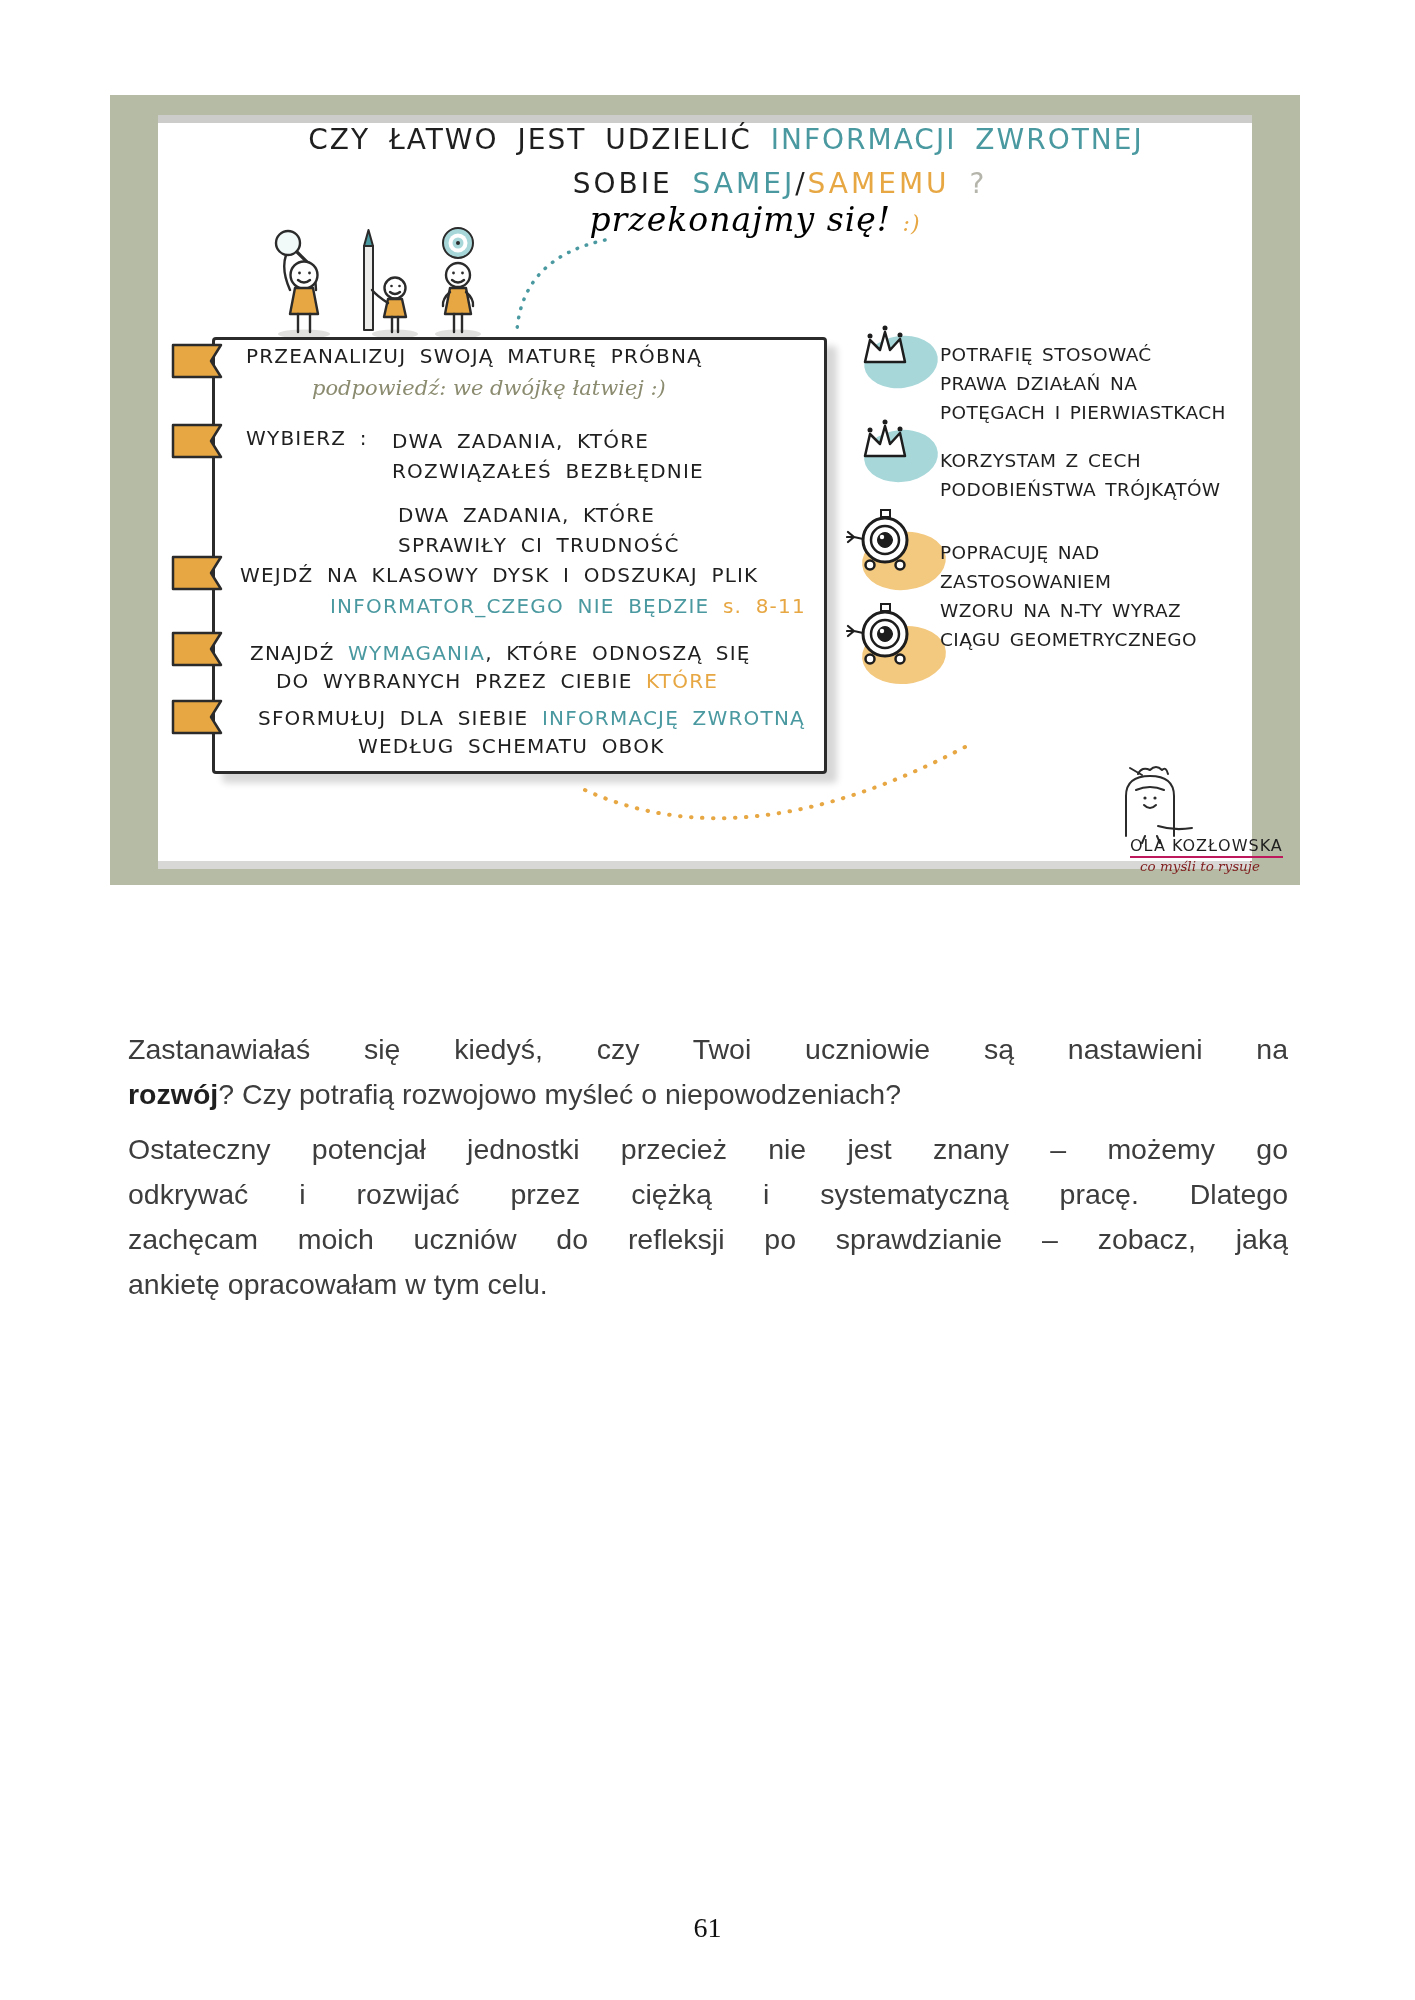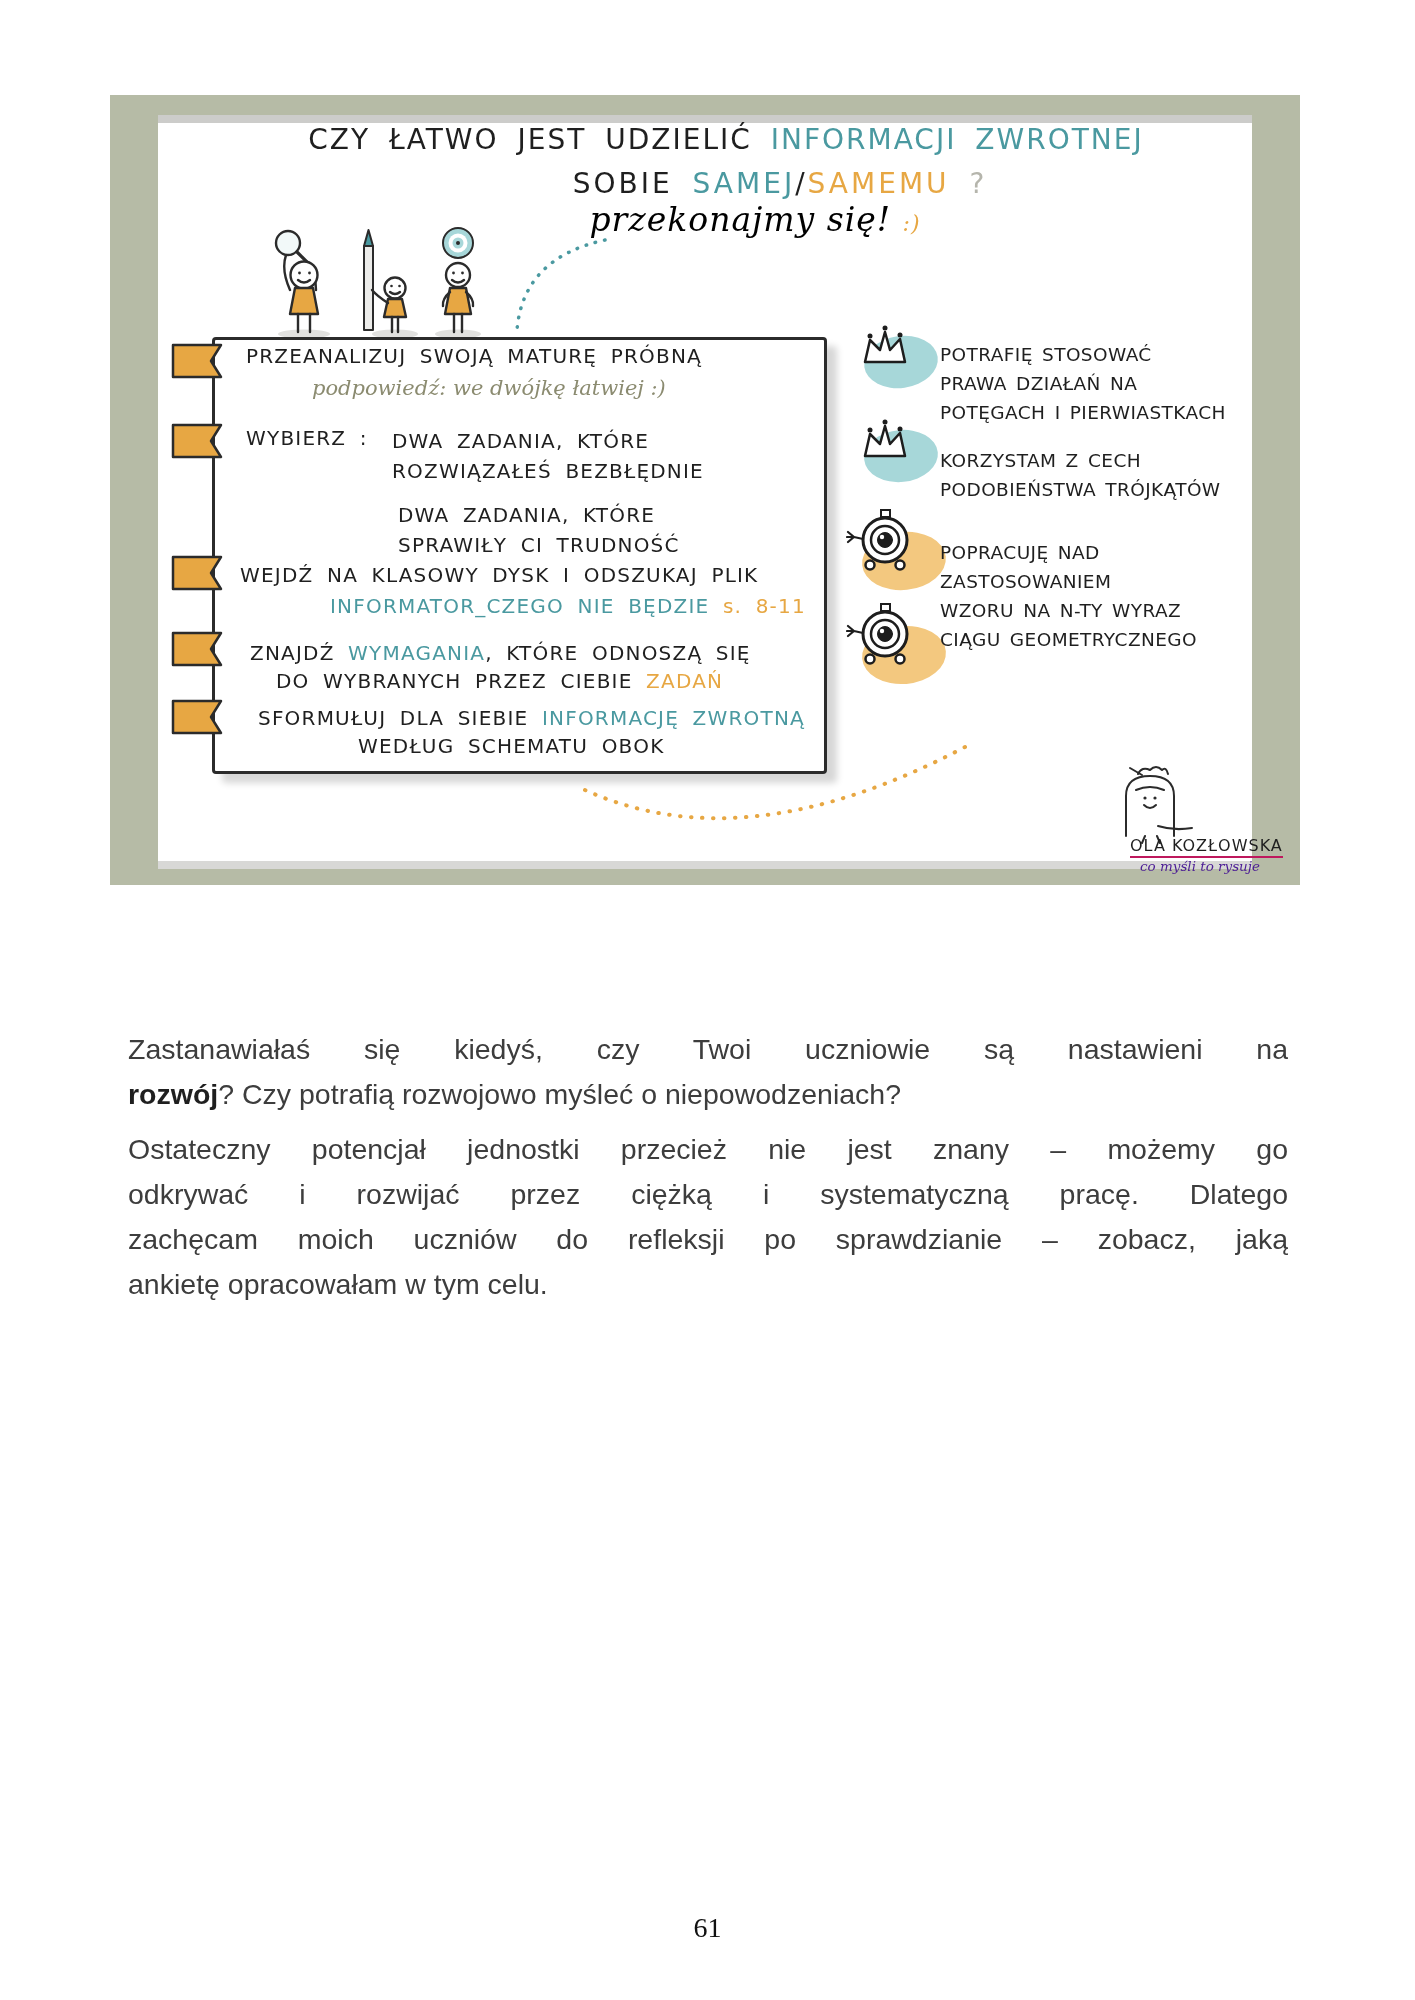--- a/index.html
+++ b/index.html
@@ -31,21 +31,21 @@
   .task { position:absolute; font-size:20px; letter-spacing:1.2px; word-spacing:6px; color:#1f1f1f; }
   .task-sub { position:absolute; font-size:21px; }
   .pre { white-space:pre-line; }
 
   .goal-text { position:absolute; left:940px; width:340px; font-size:18.5px; line-height:29px;
                letter-spacing:.4px; word-spacing:3px; color:#1f1f1f; white-space:pre-line; }
   .blob { position:absolute; border-radius:50%; }
 
   .sig-name { position:absolute; left:1130px; top:836px; font-size:16px; letter-spacing:1px;
               color:#1f1f1f; border-bottom:2px solid #be185d; padding-bottom:1px; }
-  .sig-tag { position:absolute; left:1140px; top:858px; font-size:13.5px; color:#4c1d95;
+  .sig-tag { position:absolute; left:1140px; top:858px; font-size:13.5px; color:#7f1d1d;
              font-family:"DejaVu Serif", serif; font-style:italic; }
 
   
   .bodytext { position:absolute; left:128px; top:990px; width:1160px;
               font-family:"Liberation Sans", sans-serif; font-size:28.5px; color:#3d3d3d;margin-top:37px; }
   .jline { height:45px; line-height:45px; overflow:hidden; text-align:justify; }
   .jline::after { content:""; display:inline-block; width:100%; }
   .nline { height:45px; line-height:45px; }
   .gap { height:10px; }
   .b { font-weight:bold; color:#1f1f1f; }
@@ -159,21 +159,21 @@
     <span class="teal">INFORMATOR_CZEGO NIE BĘDZIE</span>
     <span class="orange">s. 8-11</span>
   </div>
 
   <div class="task" style="left:250px; top:641px;">
     <span>ZNAJDŹ</span>
     <span class="teal">WYMAGANIA</span><span>, KTÓRE ODNOSZĄ SIĘ</span>
   </div>
   <div class="task" style="left:276px; top:669px;">
     <span>DO WYBRANYCH PRZEZ CIEBIE</span>
-    <span class="orange">ZADAŃ</span>
+    <span class="orange">KTÓRE</span>
   </div>
 
   <div class="task" style="left:258px; top:706px;">
     <span>SFORMUŁUJ DLA SIEBIE</span>
     <span class="teal">INFORMACJĘ ZWROTNĄ</span>
   </div>
   <div class="task" style="left:358px; top:734px;">WEDŁUG SCHEMATU OBOK</div>
 
   <div class="blob" style="left:864px; top:336px; width:74px; height:52px; background:#a7d7d9; transform:rotate(-8deg);"></div>
   <div class="blob" style="left:864px; top:430px; width:74px; height:52px; background:#a7d7d9; transform:rotate(-6deg);"></div>

